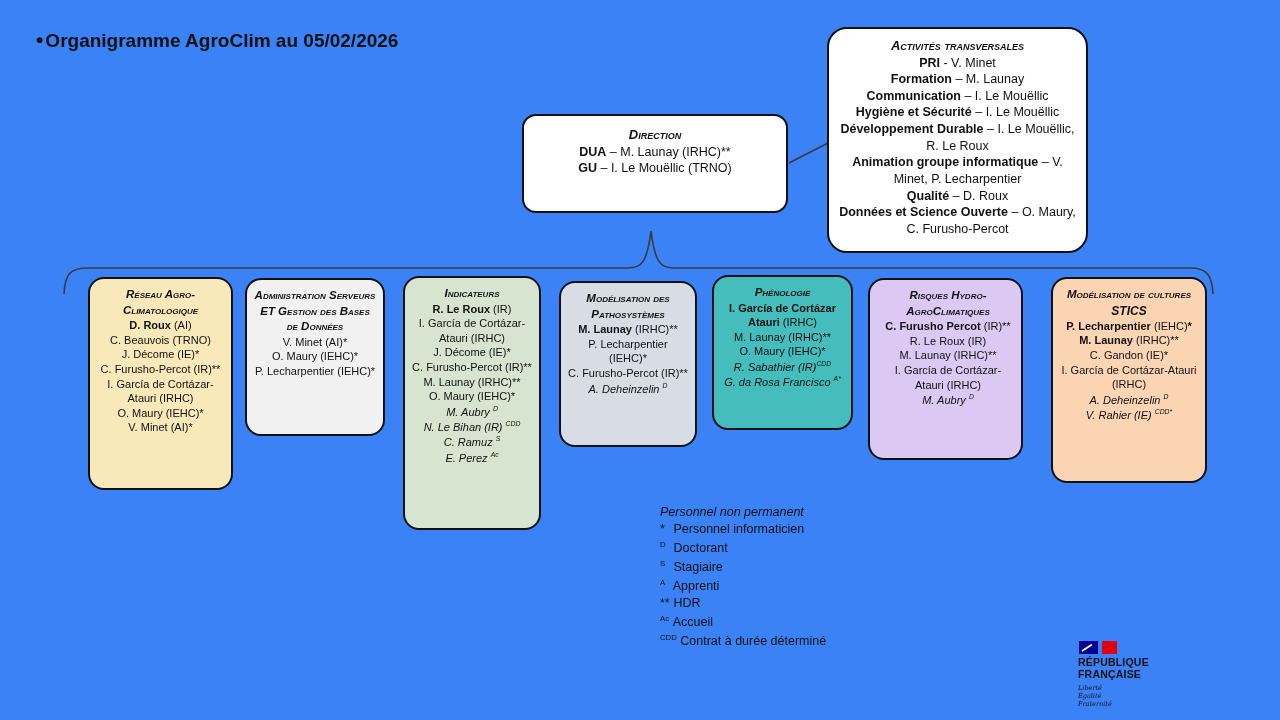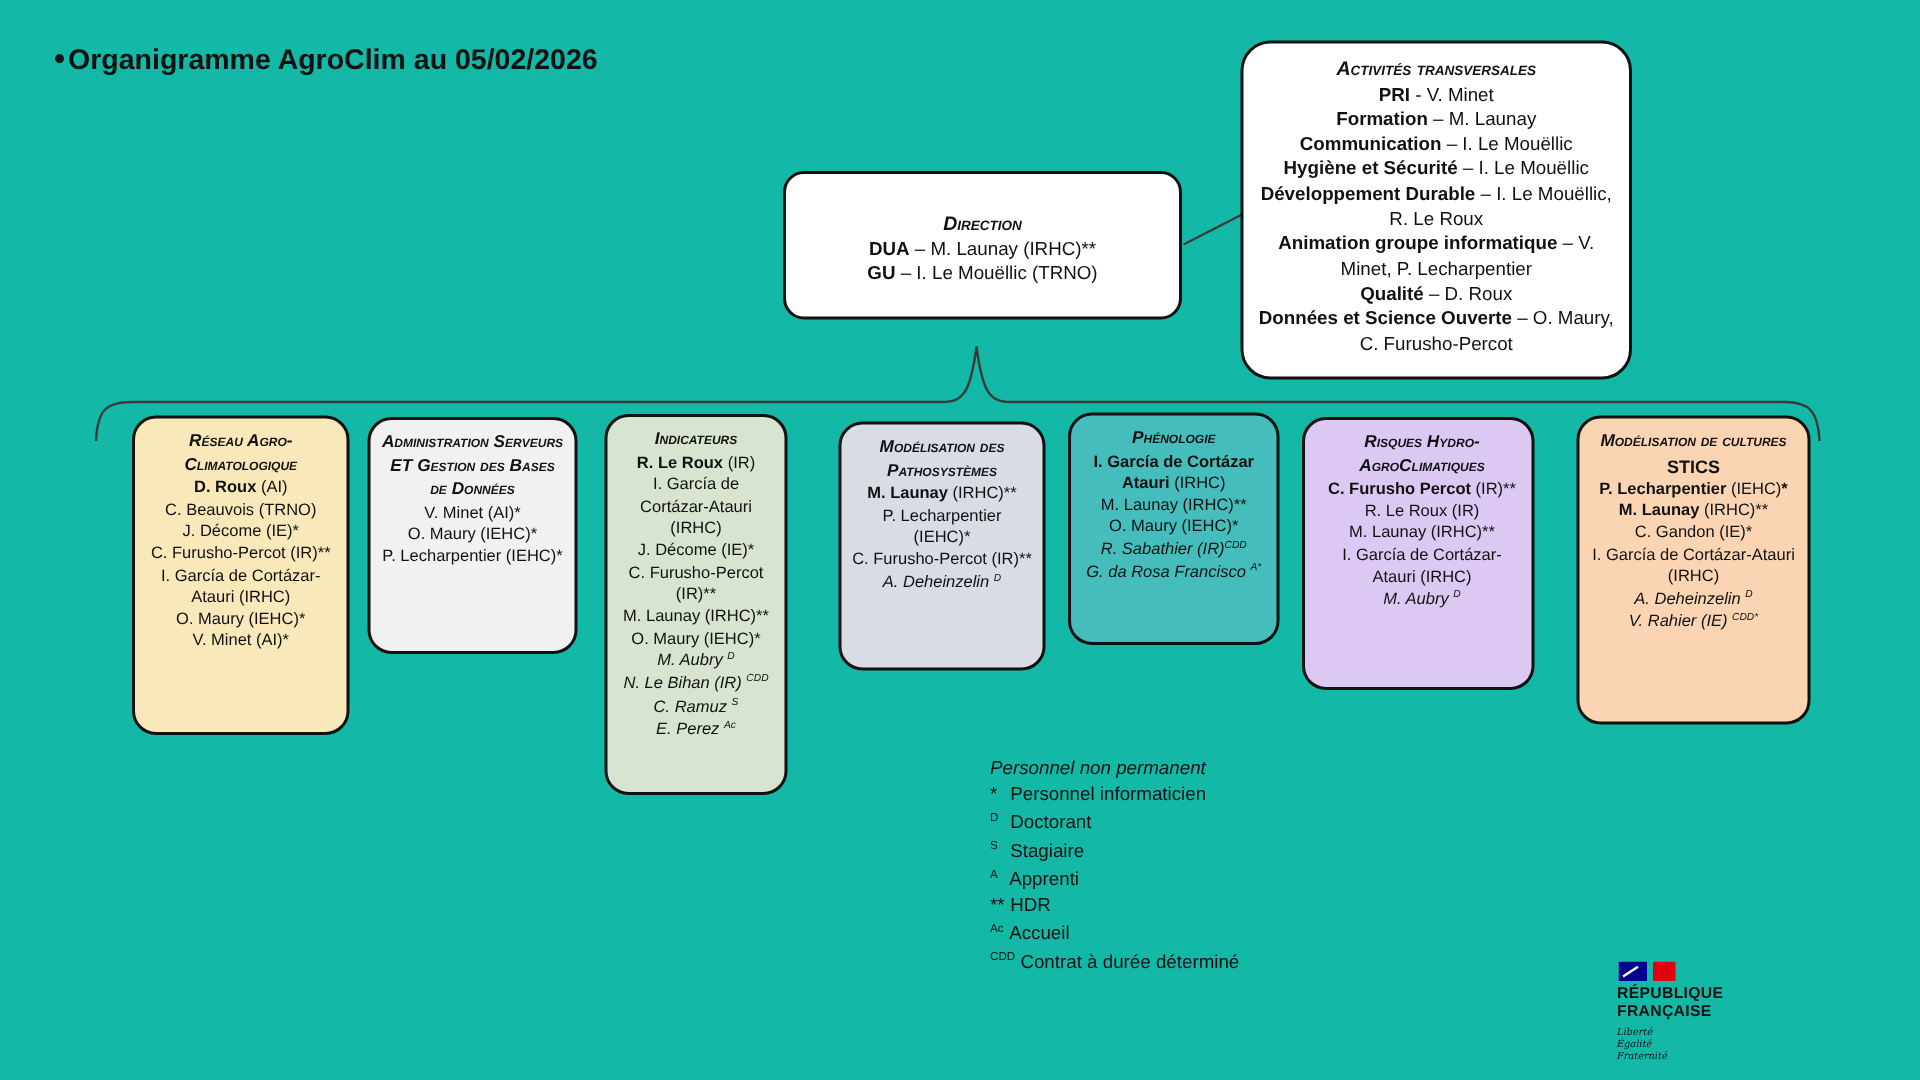--- a/index.html
+++ b/index.html
@@ -1,45 +1,45 @@
 <!DOCTYPE html>
 <html><head>
 <meta charset="utf-8">
 <style>
   * { margin:0; padding:0; box-sizing:border-box; }
   body { background:#fff; font-family:"Liberation Sans", sans-serif; }
-  #canvas { position:relative; width:1280px; height:720px; background:#14b8a6; overflow:hidden; }
+  #canvas { position:relative; width:1280px; height:720px; background:#3b82f6; overflow:hidden; }
 
   #page-title { position:absolute; left:36px; top:28px; font-size:19px; font-weight:bold; color:#111; }
   #page-title .bullet { font-size:21px; margin-right:2px; }
 
   #connectors { position:absolute; left:0; top:0; pointer-events:none; }
 
   .box { position:absolute; border:2.5px solid #111; border-radius:16px; background:#fff;
          text-align:center; padding:8px 7px; color:#111; }
   .box-title { font-weight:bold; font-style:italic; font-variant:small-caps;
                font-size:11.5px; line-height:1.35; }
-  .box-subtitle { font-weight:bold; font-size:12px; line-height:1.35; }
+  .box-subtitle { font-weight:bold; font-style:italic; font-size:12px; line-height:1.35; }
   .members { font-size:11px; line-height:1.33; }
   .members .line { white-space:normal; }
   .b { font-weight:bold; }
   .i { font-style:italic; }
   sup { font-size:0.62em; }
 
-  #direction-box { left:522px; top:114px; width:266px; min-height:99px; border-radius:14px; padding-top:24px; }
+  #direction-box { left:522px; top:114px; width:266px; min-height:99px; border-radius:14px; padding-top:10px; }
   #direction-box .box-title { font-size:13px; }
   #direction-box .members { font-size:12.5px; line-height:1.35; }
 
   #activites-box { left:827px; top:27px; width:261px; min-height:226px; border-radius:20px; padding:8px 10px; }
   #activites-box .box-title { font-size:13px; }
   #activites-box .members { font-size:12.5px; line-height:1.33; }
 
   .unit-0 { left:88px;  top:277px; width:145px; min-height:213px; }
   .unit-1 { left:245px; top:278px; width:140px; min-height:158px; }
-  .unit-2 { left:403px; top:276px; width:122px; min-height:254px; }
+  .unit-2 { left:403px; top:276px; width:138px; min-height:254px; }
   .unit-3 { left:559px; top:281px; width:138px; min-height:166px;text-align:center; }
   .unit-4 { left:712px; top:275px; width:141px; min-height:155px; }
   .unit-5 { left:868px; top:278px; width:155px; min-height:182px;padding-left:12px; }
   .unit-6 { left:1051px; top:277px; width:156px; min-height:206px; }
 
   #legend { position:absolute; left:660px; top:505px; font-size:12.5px; color:#111; }
   #legend-title { font-style:italic; margin-bottom:2px; }
   .legend-line { line-height:1.42; }
   .legend-sym { display:inline-block; min-width:10px; }
   sup.legend-sym { min-width:10px; }

